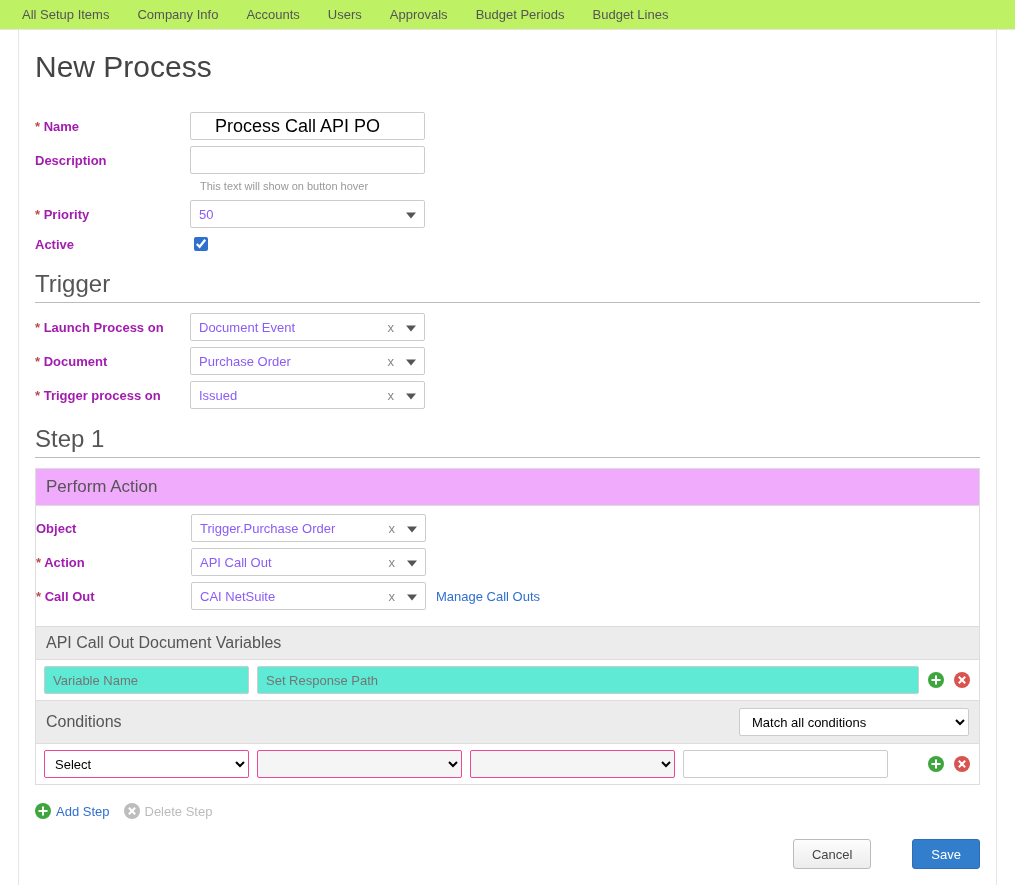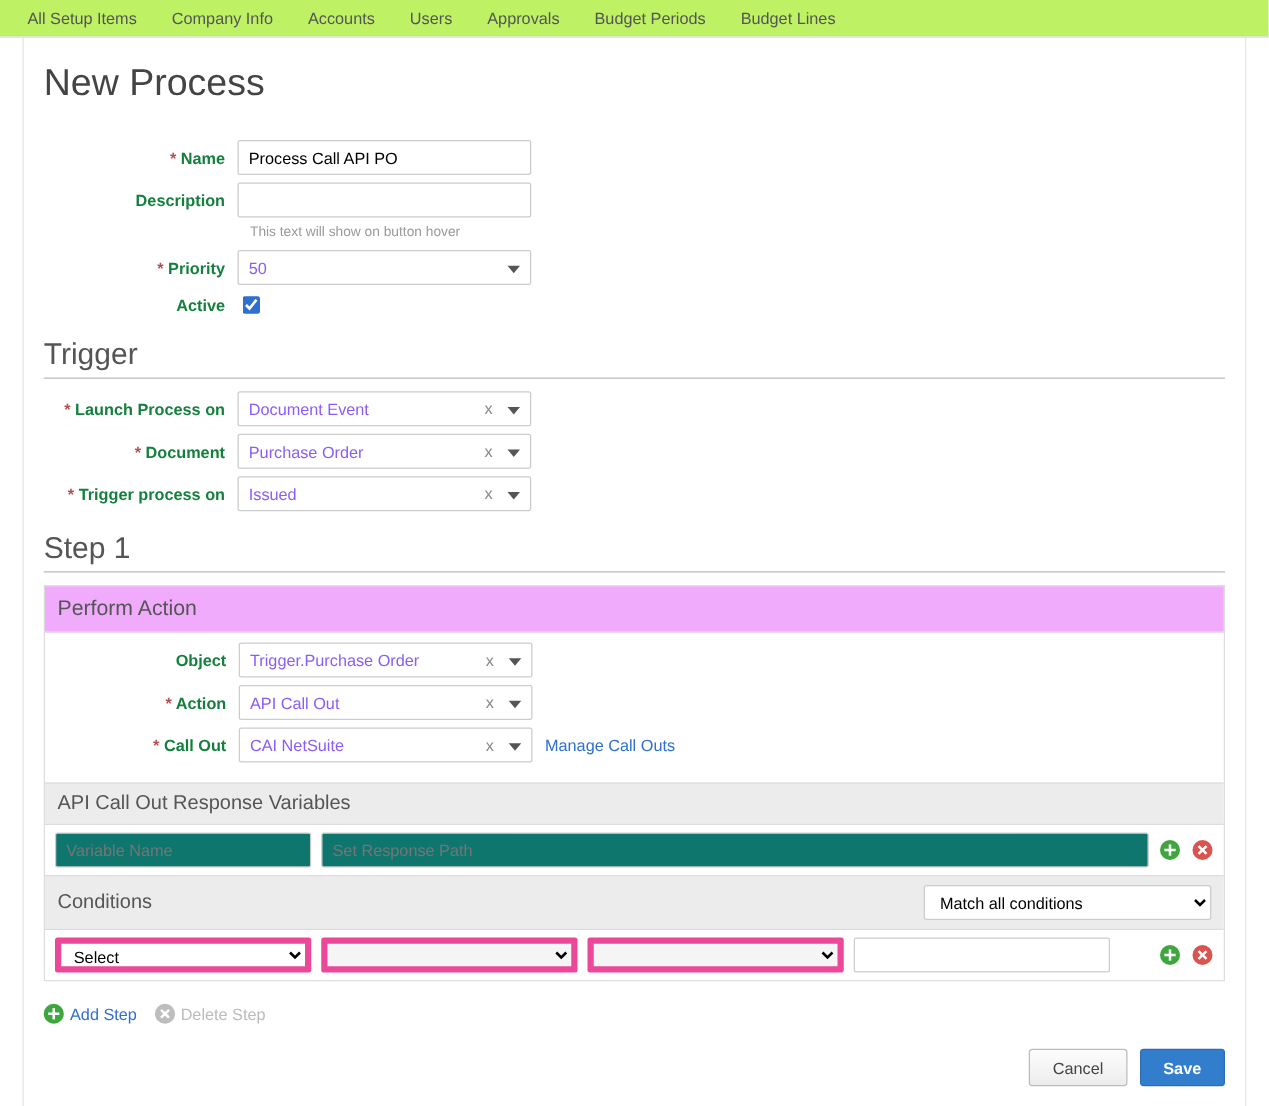--- a/index.html
+++ b/index.html
@@ -37,36 +37,35 @@
     color: #444;
     margin: 8px 0 28px 0;
   }
   .form-row {
     display: flex;
     align-items: center;
     margin: 6px 0;
   }
   .lbl {
     width: 155px;
-    text-align: right;
     padding-right: 10px;
-    color: #15803d;
+    color: #a21caf;
     font-weight: 600;
     font-size: 13px;
   }
   .req::before {
     content: "* ";
     color: #b84b4b;
   }
   .txt-input {
     height: 28px;
     border: 1px solid #ccc;
     border-radius: 2px;
-    padding: 2px 8px;
-    font-size: 13px;
+    padding: 2px 24px;
+    font-size: 18px;
     width: 235px;
     background: #fff;
   }
   .hint {
     color: #999;
     font-size: 11px;
     margin: 4px 0 8px 165px;
   }
   
   .combo {
@@ -156,21 +155,21 @@
     align-items: center;
     padding: 6px 8px;
     gap: 8px;
   }
   .var-row input[type=text] {
     height: 28px;
     border: 1px solid #ccc;
     border-radius: 2px;
     padding: 2px 8px;
     font-size: 13px;
-    background: #0f766e;
+    background: #5eead4;
   }
   .var-name { width: 205px; }
   .var-path { flex: 1; }
   .icon-btn {
     width: 18px; height: 18px;
     display: inline-flex;
     align-items: center;
     justify-content: center;
     cursor: pointer;
   }
@@ -193,21 +192,21 @@
   .x-circle::before, .x-circle::after {
     content: ""; position: absolute; background: #fff;
     left: 50%; top: 50%; width: 9px; height: 2px;
   }
   .x-circle::before { transform: translate(-50%,-50%) rotate(45deg); }
   .x-circle::after  { transform: translate(-50%,-50%) rotate(-45deg); }
   .x-circle.grey { background: #bdbdbd; }
   .plus-circle.small { width:16px; height:16px; }
   .native-select {
     height: 28px;
-    border: 5px solid #ec4899;
+    border: 1px solid #ec4899;
     border-radius: 2px;
     padding: 2px 6px;
     font-size: 13px;
     background: #fff;
   }
   .cond-sel-1 { width: 205px; }
   .cond-sel-2 { width: 205px; background: #f5f5f5; }
   .cond-sel-3 { width: 205px; background: #f5f5f5; }
   .cond-input { width: 205px; height:28px; border:1px solid #ccc; border-radius:2px; padding:2px 8px; }
   .match-select { height: 28px; border:1px solid #ccc; border-radius:2px; font-size:13px; padding:2px 8px; width:230px; background:#fff; }
@@ -233,21 +232,21 @@
   }
   .btn {
     height: 30px;
     padding: 0 18px;
     border-radius: 3px;
     font-size: 13px;
     cursor: pointer;
     border: 1px solid #bbb;
   }
   .btn-default { background: linear-gradient(#fdfdfd,#ececec); color:#444; }
-  .btn-primary { background: #337ecc; border-color:#2c6db3; color:#fff; font-weight:700; }
+  .btn-primary { background: #337ecc; border-color:#2c6db3; color:#fff; font-weight:400;margin-left:31px; }
 </style>
 </head>
 <body>
 
 <div class="topbar">
   <div class="topbar-item">All Setup Items</div>
   <div class="topbar-item">Company Info</div>
   <div class="topbar-item">Accounts</div>
   <div class="topbar-item">Users</div>
   <div class="topbar-item">Approvals</div>
@@ -344,21 +343,21 @@
           <span class="combo-text">CAI NetSuite</span>
           <span class="combo-clear">x</span>
           <span class="combo-chevron"><span class="chevron-down"></span></span>
         </div>
         <a class="link">Manage Call Outs</a>
       </div>
 
     </div>
 
     <div class="panel-subheader">
-      <span>API Call Out Response Variables</span>
+      <span>API Call Out Document Variables</span>
     </div>
     <div class="var-row">
       <input type="text" class="var-name" placeholder="Variable Name" style="">
       <input type="text" class="var-path" placeholder="Set Response Path" style="">
       <span class="icon-btn">
           <span class="plus-circle"></span>
         </span>
       <span class="icon-btn">
           <span class="x-circle"></span>
         </span>

